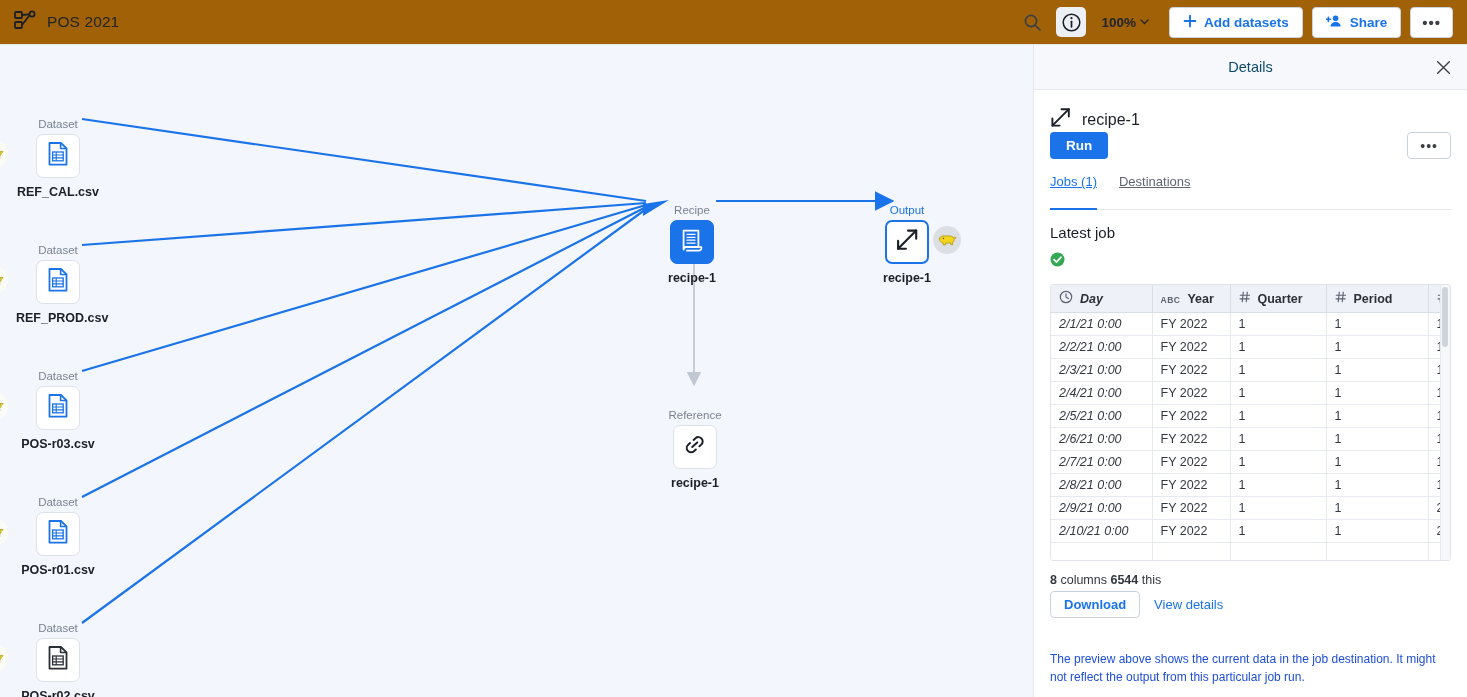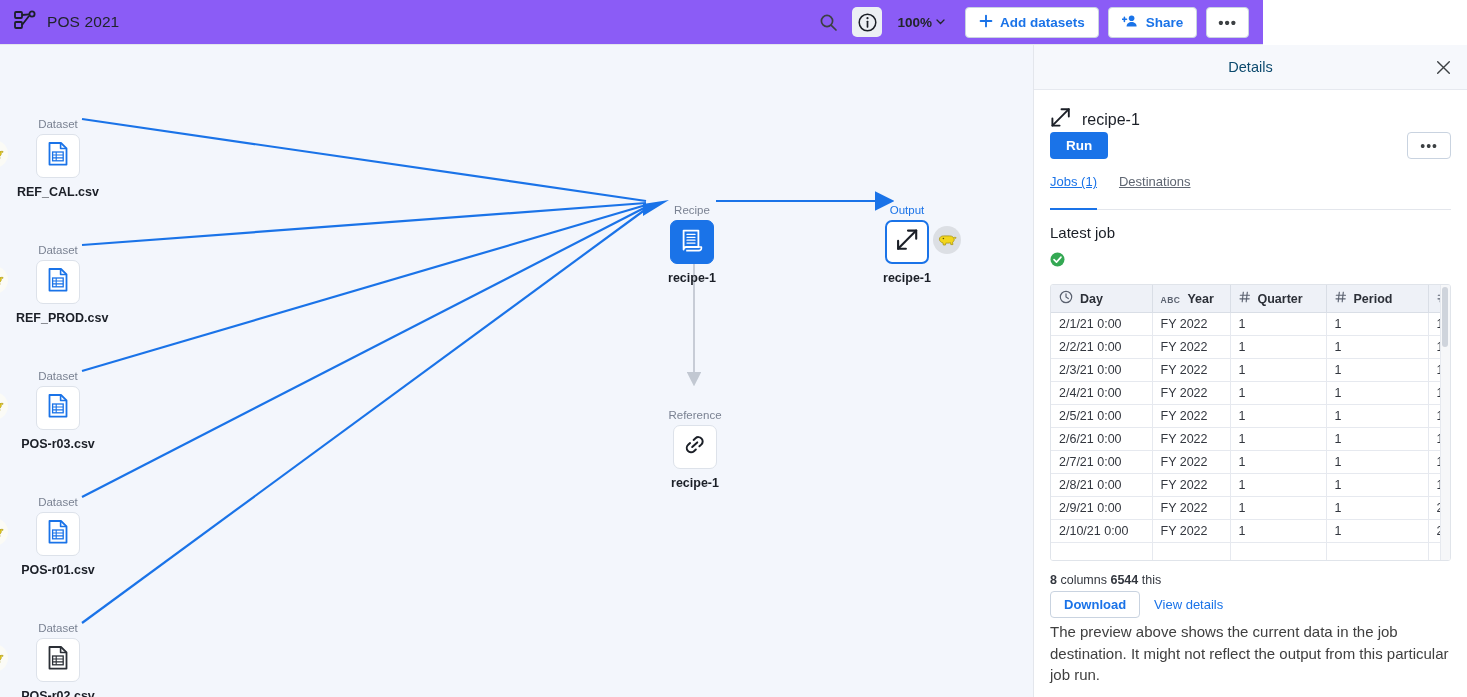--- a/index.html
+++ b/index.html
@@ -7,22 +7,22 @@
     width: 1467px; height: 697px;
     font-family: "Liberation Sans", sans-serif;
     background: #ffffff;
     overflow: hidden;
     -webkit-font-smoothing: antialiased;
   }
   .app { position: relative; width: 1467px; height: 697px; }
 
   
   .topbar {
-    position: absolute; top: 0; left: 0; width: 1263px; height: 45px;
-    background: #8b5cf6;
+    position: absolute; top: 0; left: 0; width: 1467px; height: 45px;
+    background: #a16207;
     border-bottom: 1px solid #e3e6ec;
     display: flex; align-items: center;
   }
   .brand { display: flex; align-items: center; gap: 11px; padding-left: 14px; }
   .brand-title { font-size: 15.5px; color: #20242b; letter-spacing: .1px; }
   .topbar-right {
     margin-left: auto; display: flex; align-items: center; gap: 9px; padding-right: 14px;
   }
   .icon-btn {
     width: 30px; height: 30px; border-radius: 5px;
@@ -136,21 +136,21 @@
     border-right: 1px solid #d9dee6; border-bottom: 1px solid #d9dee6;
     white-space: nowrap;
   }
   .tbl th .thdr { display: flex; align-items: center; gap: 7px; }
   .tbl td {
     font-size: 12.5px; color: #33373f; padding: 4px 8px; height: 22.5px;
     border-right: 1px solid #e6e9ef; border-bottom: 1px solid #e6e9ef;
     white-space: nowrap; background: #fff;
   }
   .tbl tr:last-child td { border-bottom: none; }
-  .col-day { width: 101px; }
+  .col-day { width: 101px; font-style: italic; }
   .col-year { width: 78px; }
   .col-quarter { width: 96px; }
   .col-period { width: 102px; }
   .col-extra { width: 35px; }
   .tbl-filler td { height: 17px; border-right: 1px solid #e6e9ef; }
   .abc-glyph {
     font-size: 8.5px; font-weight: bold; color: #5b6270;
     letter-spacing: .5px; font-family: "Liberation Sans", sans-serif;
   }
   .tbl-scroll {
@@ -165,21 +165,21 @@
   .tbl-meta b { font-weight: bold; }
   .tbl-actions { display: flex; align-items: center; gap: 14px; margin-top: 4px; margin-bottom: 14px; }
   .dl-btn {
     border: 1px solid #c9d3e0; border-radius: 4px; background: #fff;
     color: #1a73e8; font-size: 13px; font-weight: bold; height: 27px;
     padding: 0 13px; cursor: pointer; font-family: "Liberation Sans", sans-serif;
   }
   .view-link { color: #1a73e8; font-size: 13px; cursor: pointer; }
   .panel-note {
     position: absolute; left: 16px; right: 16px; bottom: 11px;
-    font-size: 15px; color: #404040; line-height: 1.45;
+    font-size: 12px; color: #1d4ed8; line-height: 1.45;
   }
 </style>
 </head>
 <body>
 
 <div class="app">
 
   <div class="topbar">
     <div class="brand">
       <span>

